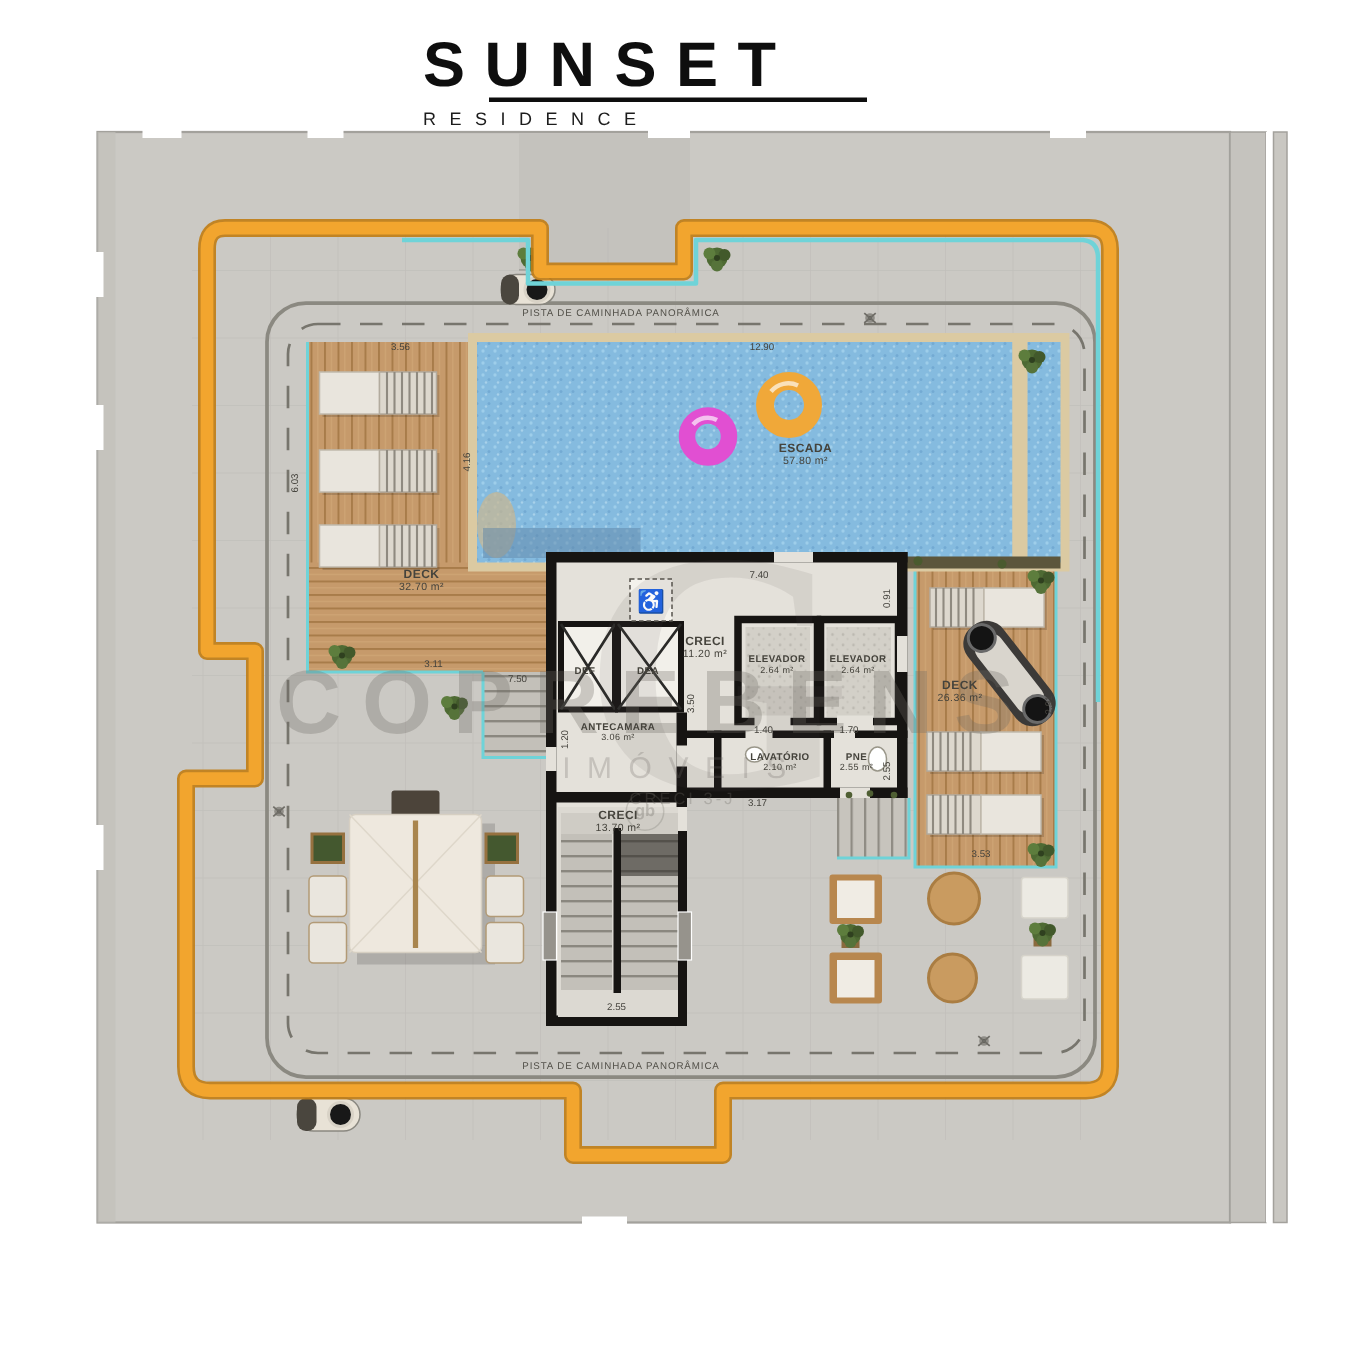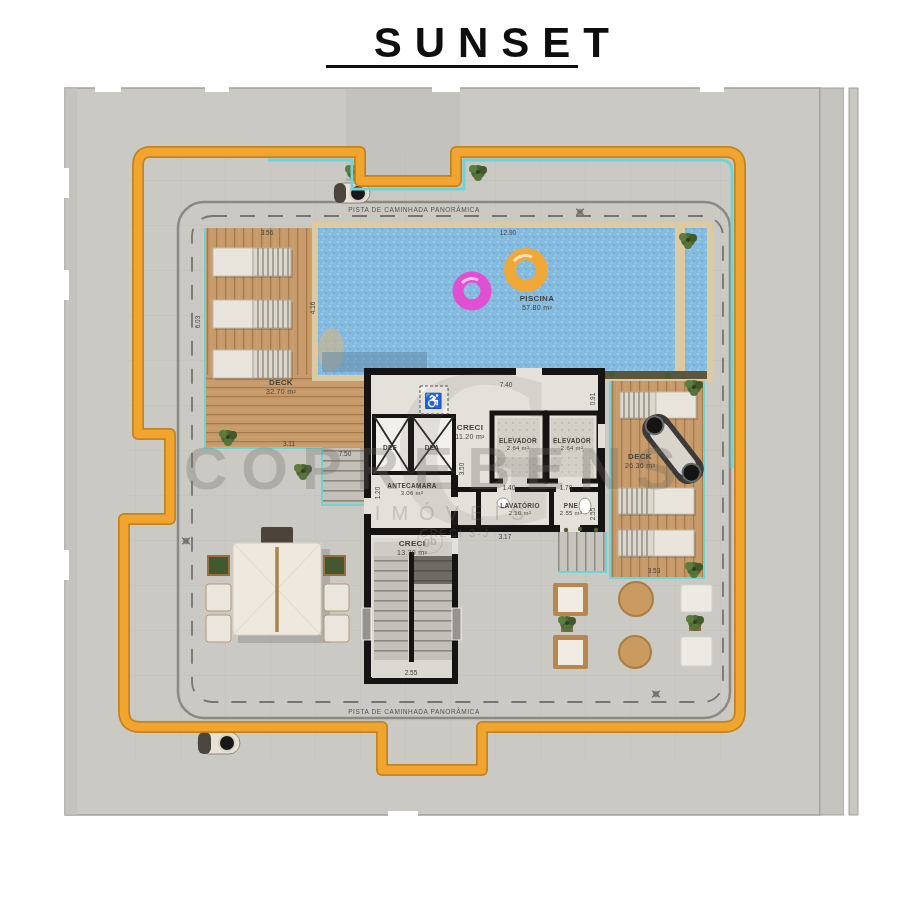--- a/index.html
+++ b/index.html
@@ -3,21 +3,21 @@
 <meta charset="utf-8">
 <style>
   :root{
     --accent_path:#f2a52e; --path_border:#c07c14; --teal:#6fd3d8;
     --pool_water:#85bbdf; --wood:#c69a6b; --slab:#cbc9c4; --wall:#161412;
   }
   html,body{margin:0;padding:0;background:#ffffff;}
   .canvas{position:relative;width:900px;height:900px;background:#ffffff;overflow:hidden;
           font-family:"Liberation Sans",sans-serif;}
   
-  .logo{position:absolute;left:452px;top:22px;transform:translateX(-50%);text-align:right;width:340px;}
+  .logo{position:absolute;left:452px;top:22px;transform:translateX(-50%);text-align:left;width:340px;}
   .logo-title{font-size:42px;font-weight:600;letter-spacing:13px;color:#0e0e0e;line-height:1.0;}
   .logo-underline{height:3px;background:#0e0e0e;width:252px;margin:1px auto 4px auto;}
   .logo-subtitle{font-size:12px;font-weight:400;letter-spacing:9px;color:#1c1c1c;}
   
   .labels{position:absolute;left:0;top:0;width:900px;height:900px;pointer-events:none;}
   .lbl{position:absolute;transform:translate(-50%,-50%);text-align:center;color:#45433c;
        font-size:8px;font-weight:700;line-height:1.2;letter-spacing:.3px;white-space:nowrap;}
   .lbl .area{display:block;font-weight:400;font-size:7px;}
   .lbl.small{font-size:6.5px;}
   .lbl.small .area{font-size:6px;}
@@ -44,20 +44,21 @@
            align-items:center;justify-content:center;margin-top:14px;}
 </style>
 </head>
 <body>
 
 <div class="canvas">
 
   <div class="logo">
     <div class="logo-title">SUNSET</div>
     <div class="logo-underline"></div>
+    <div class="logo-subtitle">RESIDENCE</div>
   </div>
 
   <svg width="900" height="900" viewBox="0 0 900 900" style="position:absolute;left:0;top:0;">
     <defs>
       <pattern id="water" width="8" height="8" patternUnits="userSpaceOnUse">
         <rect width="8" height="8" style="fill:var(--pool_water,#85bbdf)"></rect>
         <circle cx="2" cy="2" r="1.1" fill="#a2d1ec" opacity=".85"></circle>
         <circle cx="6" cy="5" r="1" fill="#6da4cf" opacity=".75"></circle>
         <circle cx="4" cy="7" r=".8" fill="#c0dff2" opacity=".6"></circle>
       </pattern>
@@ -335,21 +336,21 @@
     <div class="wm-line2">IMÓVEIS</div>
     <div class="wm-mono">gb</div>
     <div class="wm-line3">CRECI 3-J</div>
   </div>
 
   <div class="labels">
     <div class="walkway" style="left:414px;top:209px">PISTA DE CAMINHADA PANORÂMICA</div>
     <div class="walkway" style="left:414px;top:711px">PISTA DE CAMINHADA PANORÂMICA</div>
 
     <div class="lbl" style="left:537px;top:303px">
-      <span>PISCINA</span>
+      <span>ESCADA</span>
       <span class="area">57.80 m²</span>
     </div>
     <div class="lbl" style="left:281px;top:387px">
       <span>DECK</span>
       <span class="area">32.70 m²</span>
     </div>
     <div class="lbl" style="left:640px;top:461px">
       <span>DECK</span>
       <span class="area">26.36 m²</span>
     </div>

